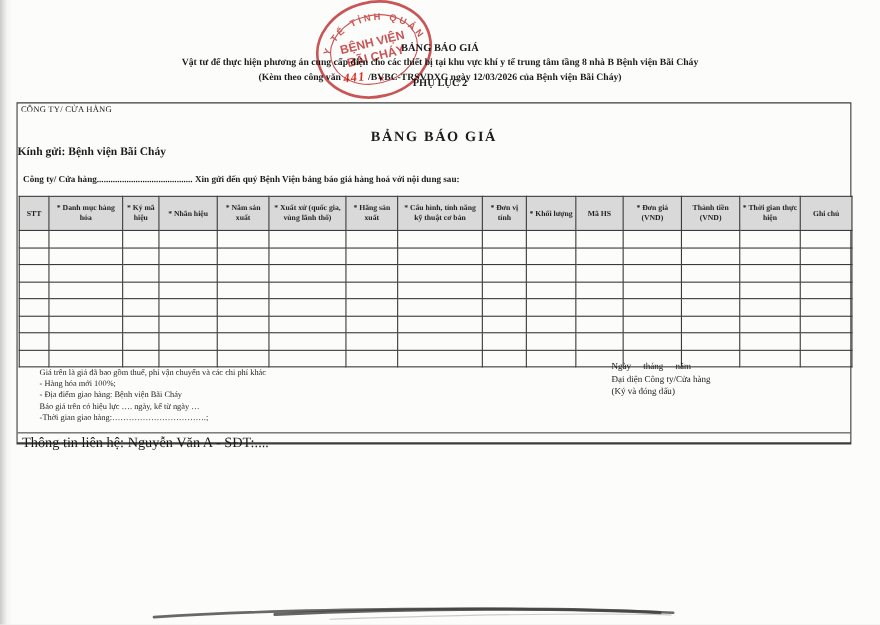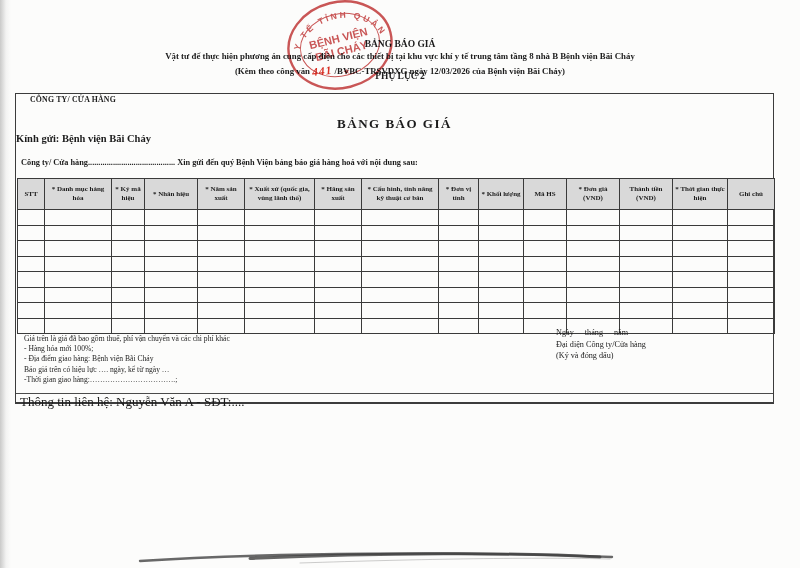--- a/index.html
+++ b/index.html
@@ -16,34 +16,34 @@
   .h-sub1{top:51px;font-size:8.8px;font-weight:bold;}
   .h-sub2{top:64px;font-size:8.8px;font-weight:bold;}
   .hand-number{display:inline-block;color:#d93025;font-size:11.5px;font-style:italic;
         transform:rotate(-6deg) translateY(1px);font-weight:bold;letter-spacing:1px;}
   
   .stamp{position:absolute;left:281px;top:-3px;width:118px;height:100px;
         opacity:.88;mix-blend-mode:multiply;pointer-events:none;}
   
   .formbox{position:absolute;left:15px;top:93px;width:759px;height:311px;
         border:1.3px solid #3c3c3c;border-bottom-width:2px;background:transparent;box-sizing:border-box;}
-  .corner-label{position:absolute;left:3px;top:1px;font-size:7.8px;font-weight:bold;letter-spacing:.2px;margin-left:11px;}
+  .corner-label{position:absolute;left:3px;top:1px;font-size:7.8px;font-weight:normal;letter-spacing:.2px;}
   .box-title{position:absolute;left:0;top:22px;width:100%;text-align:center;
         font-size:13px;font-weight:bold;letter-spacing:1.5px;}
   .box-recipient{position:absolute;left:0;top:39px;width:100%;
         font-size:10.5px;font-weight:bold;}
   .intro-line{position:absolute;left:5px;top:64px;font-size:8.3px;font-weight:bold;}
   
   .qtable{position:absolute;left:1px;top:84px;width:757px;border-collapse:collapse;table-layout:fixed;}
   .qtable th,.qtable td{border:1px solid #3a3a3a;padding:0 1px;}
   .qtable th{background:#d9d9d9;font-size:7px;font-weight:bold;text-align:center;
         vertical-align:middle;height:30px;line-height:1.25;}
   .qtable td{height:14.5px;}
   
-  .notes{position:absolute;left:8px;top:240px;font-size:7.6px;line-height:10.2px;white-space:pre;}
+  .notes{position:absolute;left:20px;top:240px;font-size:7.6px;line-height:10.2px;white-space:pre;}
   .notes-rule{position:absolute;left:0;right:0;top:299px;border-top:1px solid #4a4a4a;}
   .contact-line{position:absolute;left:4px;top:300px;font-size:13px;}
   
   .signature{position:absolute;left:540px;top:233px;width:190px;text-align:left;
         font-size:8.2px;line-height:11.5px;}
   .sig-date{word-spacing:9px;}
 </style>
 </head>
 <body>
 

